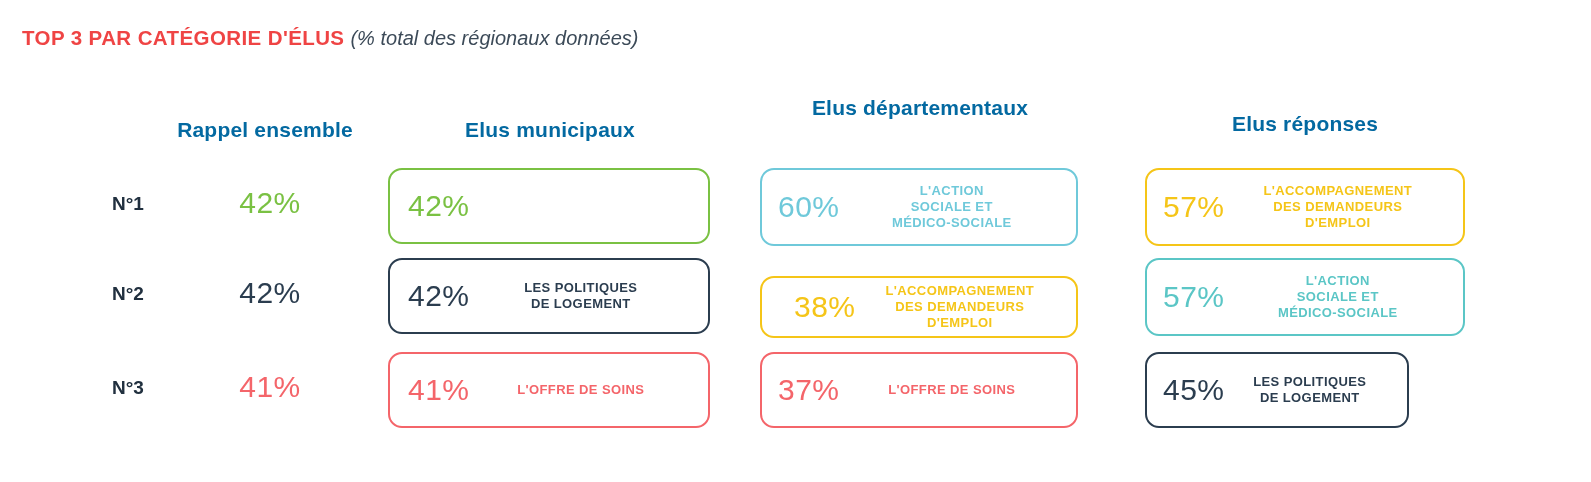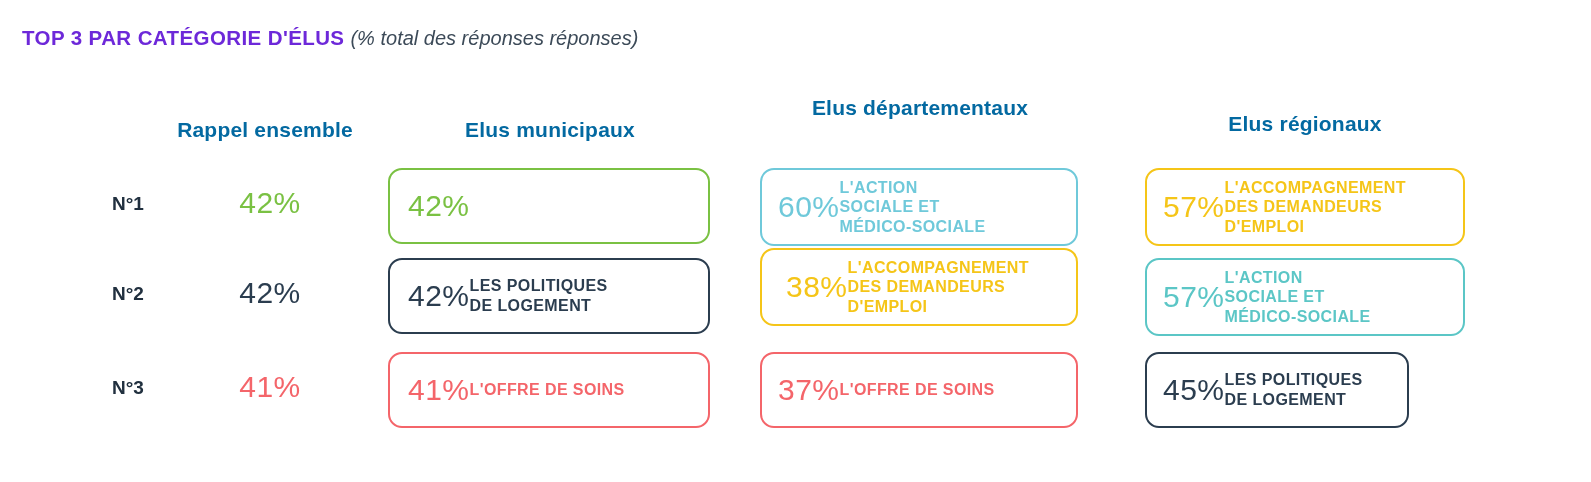--- a/index.html
+++ b/index.html
@@ -20,21 +20,21 @@
   #title-block {
     position: absolute;
     left: 22px;
     top: 26px;
     white-space: nowrap;
   }
   #title-main {
     font-size: 20.5px;
     font-weight: bold;
     letter-spacing: 0.4px;
-    color: #6d28d9;
+    color: #ef4444;
   }
   #title-sub {
     font-size: 20px;
     font-style: italic;
     color: #3c4a58;
     margin-left: 6px;
   }
 
   
   .col-header {
@@ -89,56 +89,56 @@
     background: #ffffff;
   }
   .box .pct {
     font-size: 30px;
     font-weight: normal;
     letter-spacing: 0.5px;
     white-space: nowrap;
     flex: 0 0 auto;
   }
   .box .lbl {
-    font-size: 16px;
+    font-size: 13px;
     font-weight: bold;
     letter-spacing: 0.4px;
     line-height: 1.22;
-    text-align: left;
+    text-align: center;
     flex: 1 1 auto;
   }
 
   
   #box-m-0 { left: 388px; top: 168px; width: 322px; height: 76px; padding: 0 16px 0 18px; }
   #box-m-1 { left: 388px; top: 258px; width: 322px; height: 76px; padding: 0 16px 0 18px; }
   #box-m-2 { left: 388px; top: 352px; width: 322px; height: 76px; padding: 0 16px 0 18px; }
 
   
   #box-d-0 { left: 760px; top: 168px; width: 318px; height: 78px; padding: 0 12px 0 16px; }
-  #box-d-1 { left: 760px; top: 248px; width: 318px; height: 78px; padding: 0 12px 0 24px; }
+  #box-d-1 { left: 760px; top: 276px; width: 318px; height: 62px; padding: 0 12px 0 32px; }
   #box-d-2 { left: 760px; top: 352px; width: 318px; height: 76px; padding: 0 12px 0 16px; }
 
   
   #box-r-0 { left: 1145px; top: 168px; width: 320px; height: 78px; padding: 0 12px 0 16px; }
   #box-r-1 { left: 1145px; top: 258px; width: 320px; height: 78px; padding: 0 12px 0 16px; }
   #box-r-2 { left: 1145px; top: 352px; width: 264px; height: 76px; padding: 0 12px 0 16px; }
 
   .lbl-sm { font-size: 17px; }
 </style>
 </head>
 <body>
 
 <div id="title-block">
-  <span id="title-main">TOP 3 PAR CATÉGORIE D'ÉLUS</span><span id="title-sub">(% total des réponses réponses)</span>
+  <span id="title-main">TOP 3 PAR CATÉGORIE D'ÉLUS</span><span id="title-sub">(% total des régionaux données)</span>
 </div>
 
 <div class="col-header" id="hdr-0">Rappel ensemble</div>
 <div class="col-header" id="hdr-1">Elus municipaux</div>
 <div class="col-header" id="hdr-2">Elus départementaux</div>
-<div class="col-header" id="hdr-3">Elus régionaux</div>
+<div class="col-header" id="hdr-3">Elus réponses</div>
 
 <div class="rank-label" id="rank-0">N°1</div>
 <div class="rank-label" id="rank-1">N°2</div>
 <div class="rank-label" id="rank-2">N°3</div>
 
 <div class="recall-value" id="recall-0" style="color: rgb(122, 193, 67);">42%</div>
 <div class="recall-value" id="recall-1" style="color: rgb(43, 61, 79);">42%</div>
 <div class="recall-value" id="recall-2" style="color: rgb(244, 101, 106);">41%</div>
 
 <div class="box" id="box-m-0" style="border-color: rgb(122, 193, 67);">

